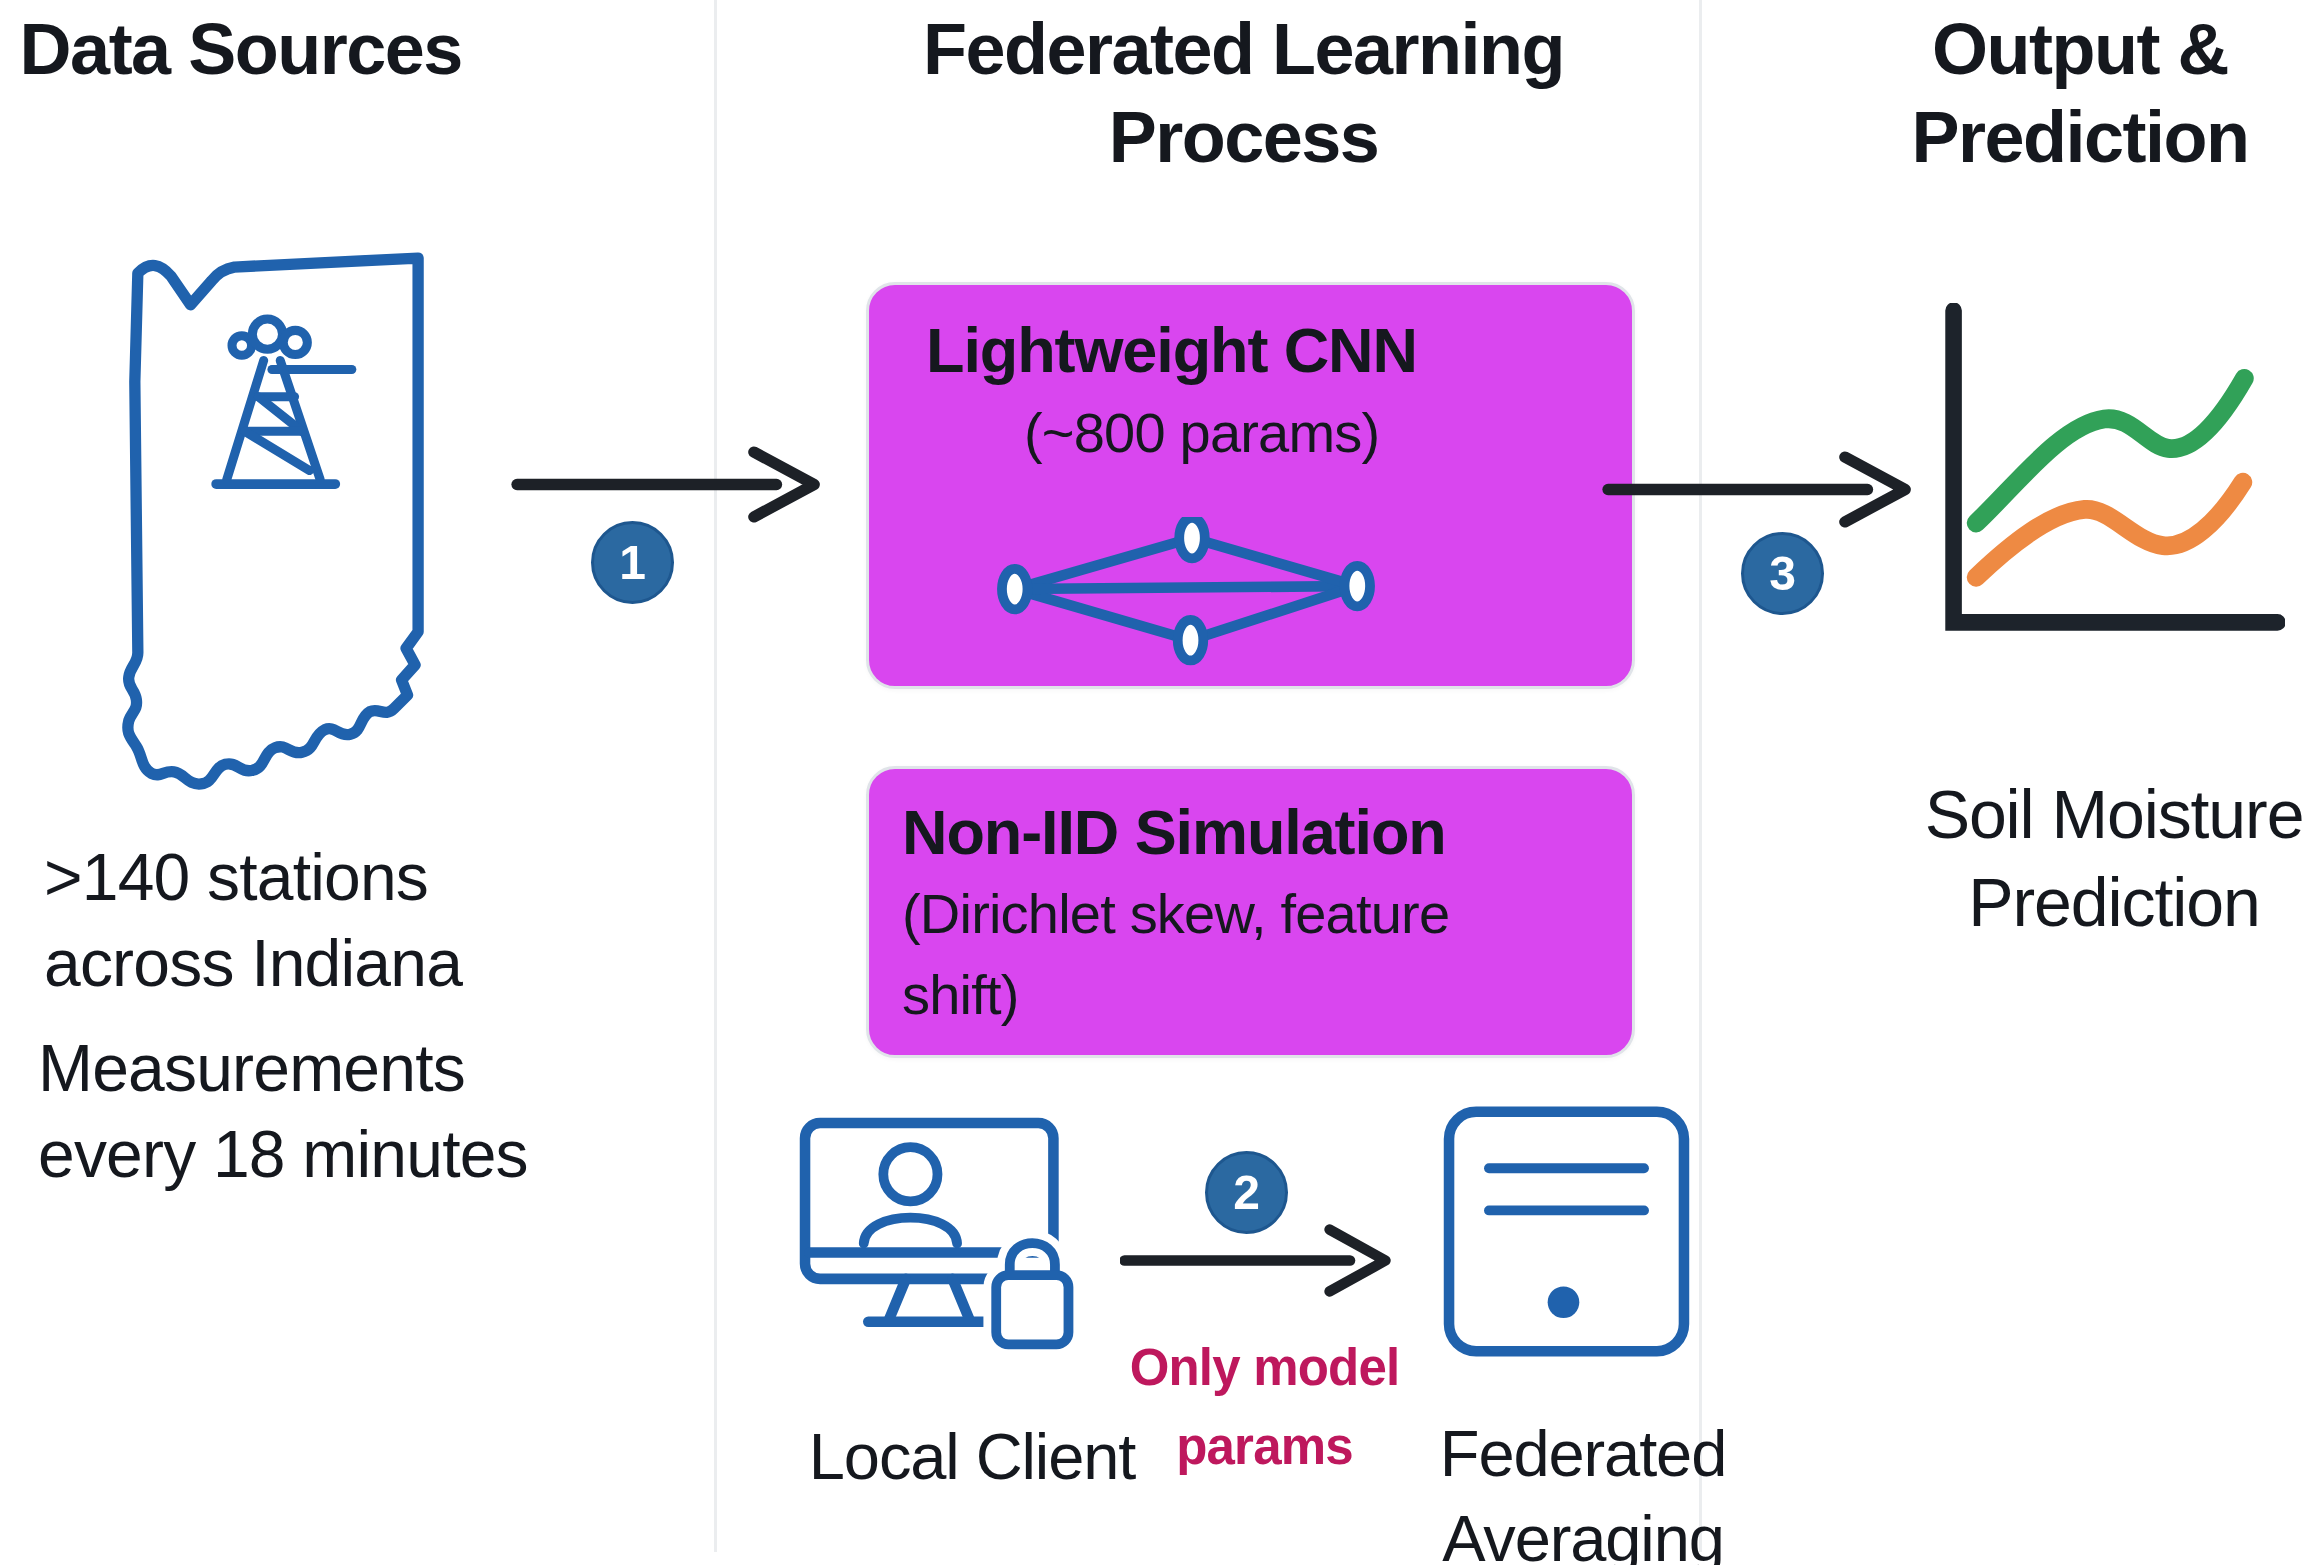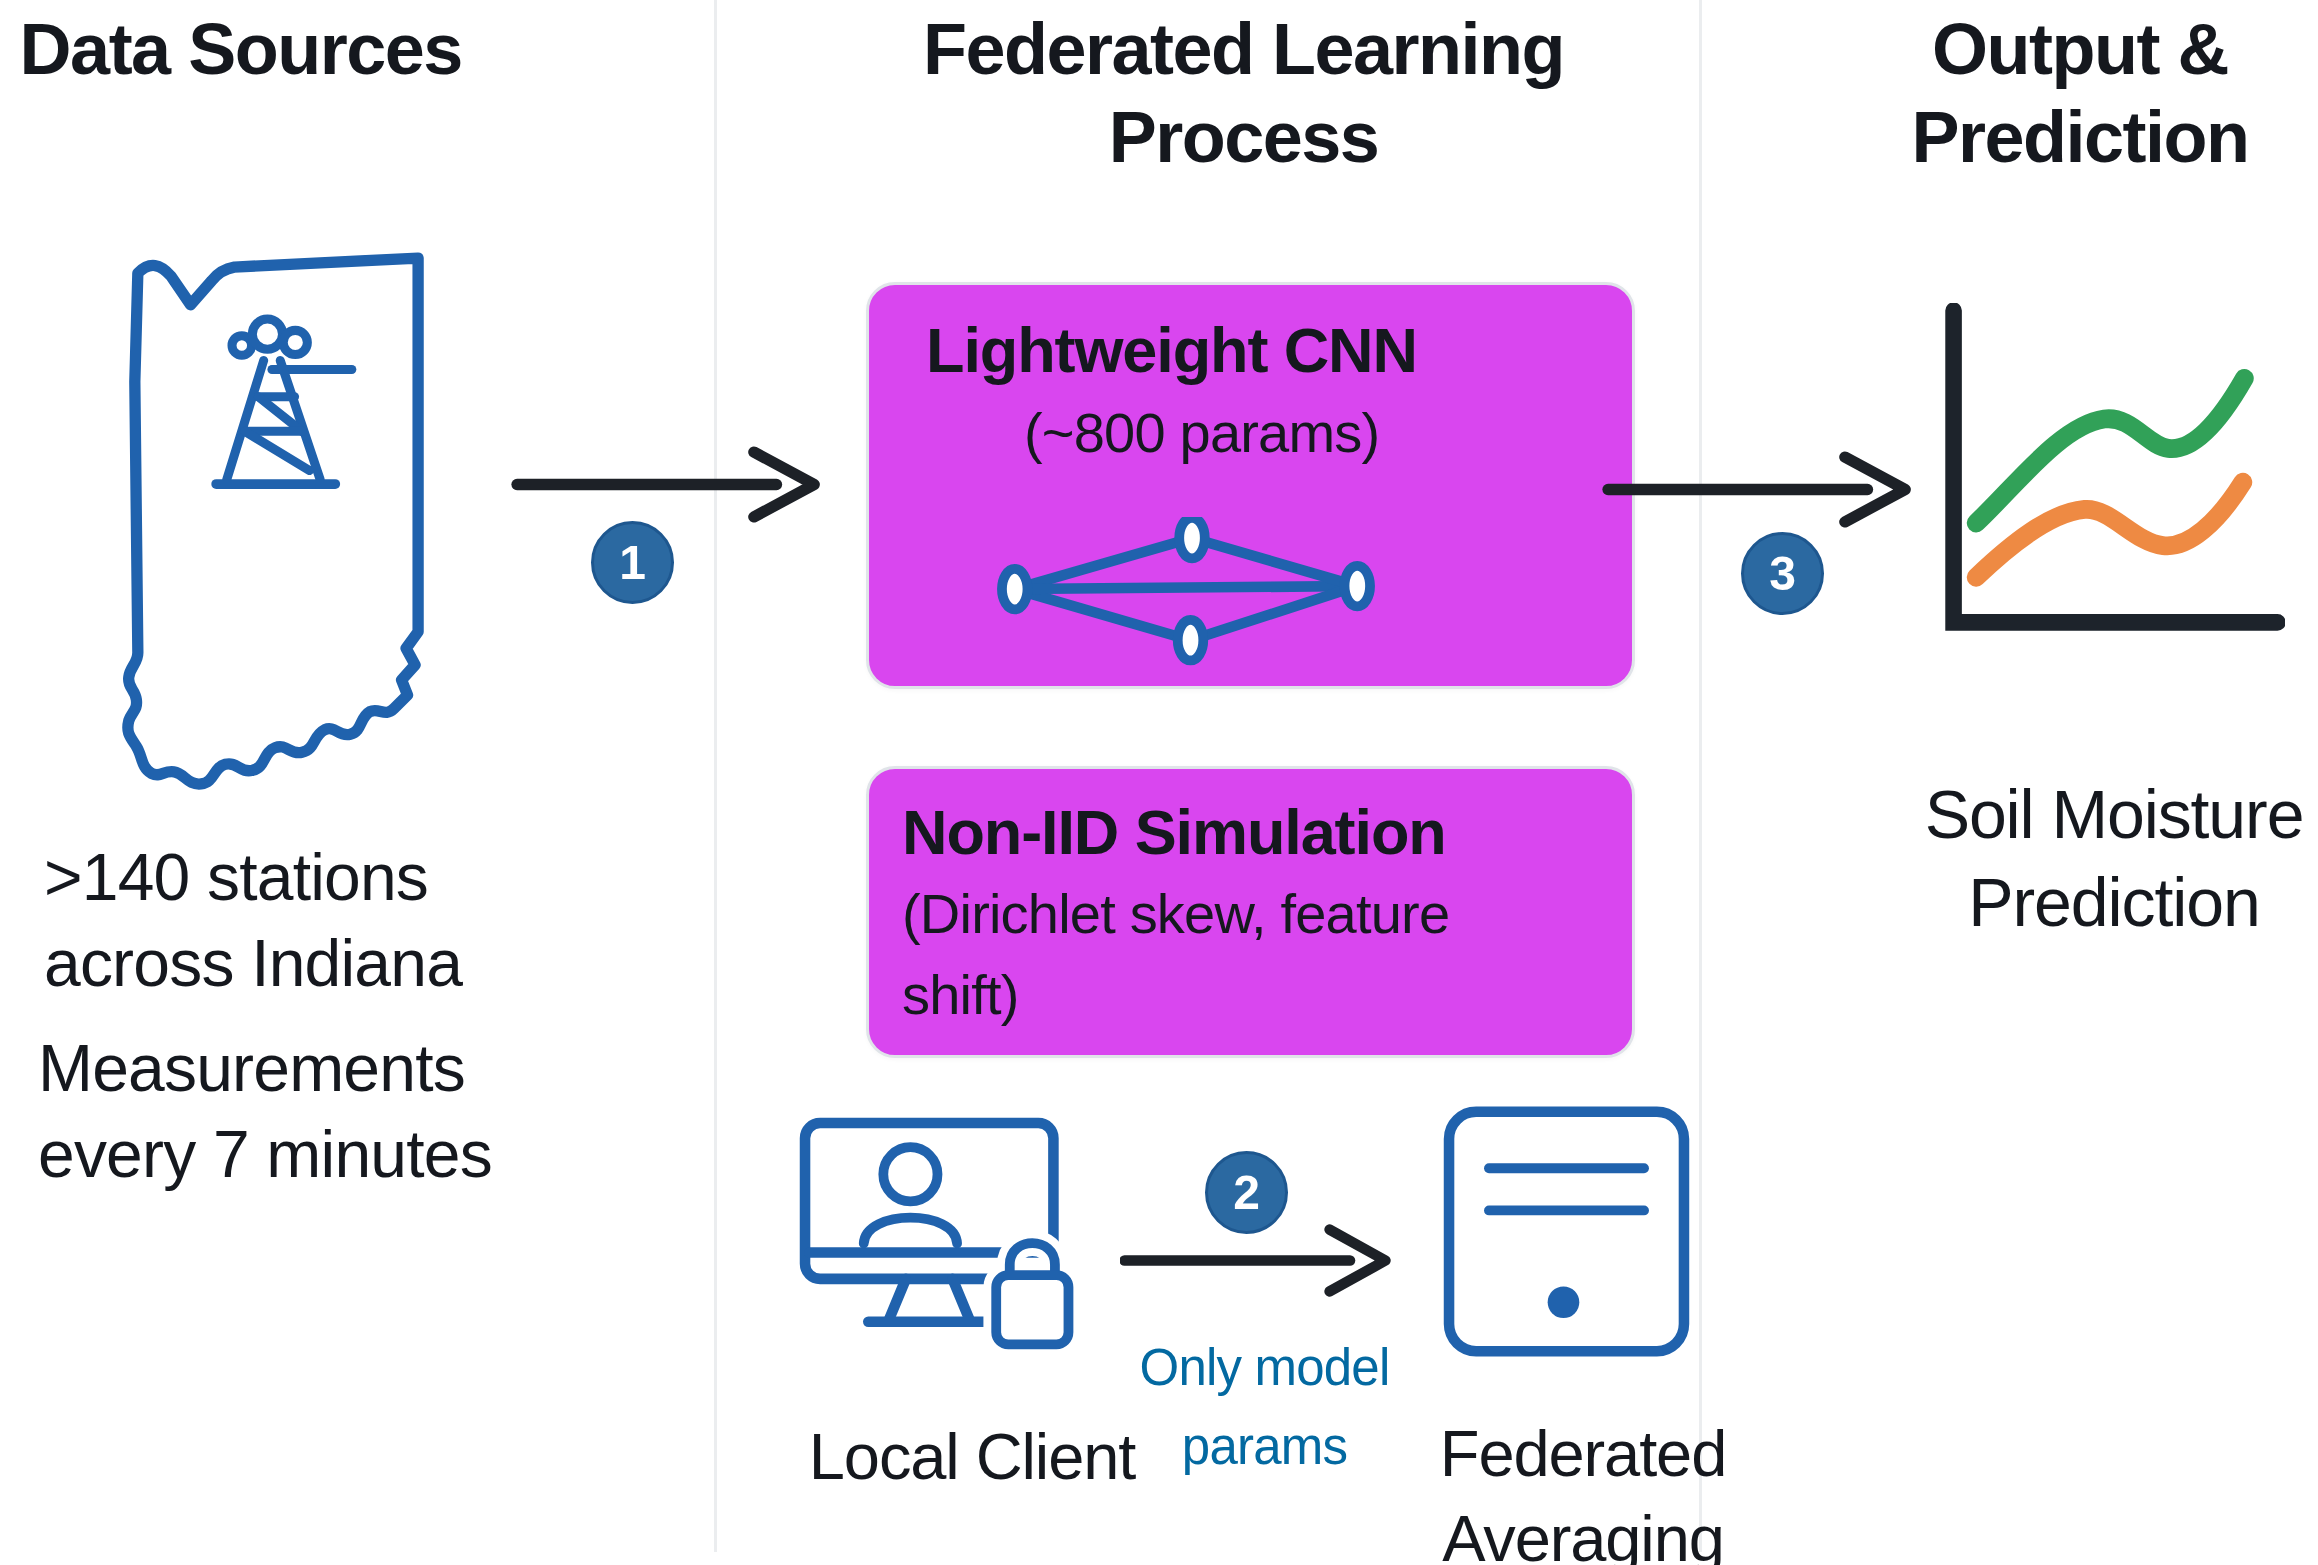--- a/index.html
+++ b/index.html
@@ -17,21 +17,21 @@
   .box{position:absolute;background:#d946ef;border:3px solid #e0e4e9;border-radius:29px;
     box-shadow:0 1.5px 4.5px rgba(0,0,0,0.03);}
   .box-title{position:absolute;font-size:63px;font-weight:700;letter-spacing:-1.1px;white-space:nowrap;}
   .box-sub{position:absolute;font-size:56px;font-weight:400;letter-spacing:-0.8px;white-space:nowrap;}
   .icon-svg{position:absolute;}
   .badge{position:absolute;width:83px;height:83px;border-radius:50%;
     background:#2b69a1;border:3.8px solid #1e578f;box-sizing:border-box;
     display:flex;align-items:center;justify-content:center;
     color:#ffffff;font-size:48px;font-weight:700;}
   .small-caption{position:absolute;font-size:51px;line-height:1.55;letter-spacing:-0.8px;
-    text-align:center;color:#0369a1;}
+    text-align:center;color:#be185d;font-weight:bold;}
   .label{position:absolute;font-size:65px;line-height:1.3;letter-spacing:-1.1px;
     text-align:center;color:#15181e;}
   .label div{white-space:nowrap;}
 </style>
 </head>
 <body>
 
 <div class="canvas">
 
   <div class="divider" style="left:714px;"></div>
@@ -82,21 +82,21 @@
     </g>
   </svg>
 
   <div class="caption" style="left:44px;top:835px;">
     <div>&gt;140 stations</div>
     <div>across Indiana</div>
   </div>
 
   <div class="caption" style="left:38px;top:1026px;">
     <div>Measurements</div>
-    <div>every 7 minutes</div>
+    <div>every 18 minutes</div>
   </div>
 
   <svg class="icon-svg" style="left:511px;top:443px;" width="313" height="83" viewBox="0 0 415 110">
     <g fill="none" stroke="#1d2127" stroke-width="15" stroke-linecap="round" stroke-linejoin="round">
       <path d="M 8 55 L 352 55"></path>
       <path d="M 322 12 L 402 55 L 322 98"></path>
     </g>
   </svg>
   <div class="badge" style="left:591px;top:521px;">
     <span>1</span>

